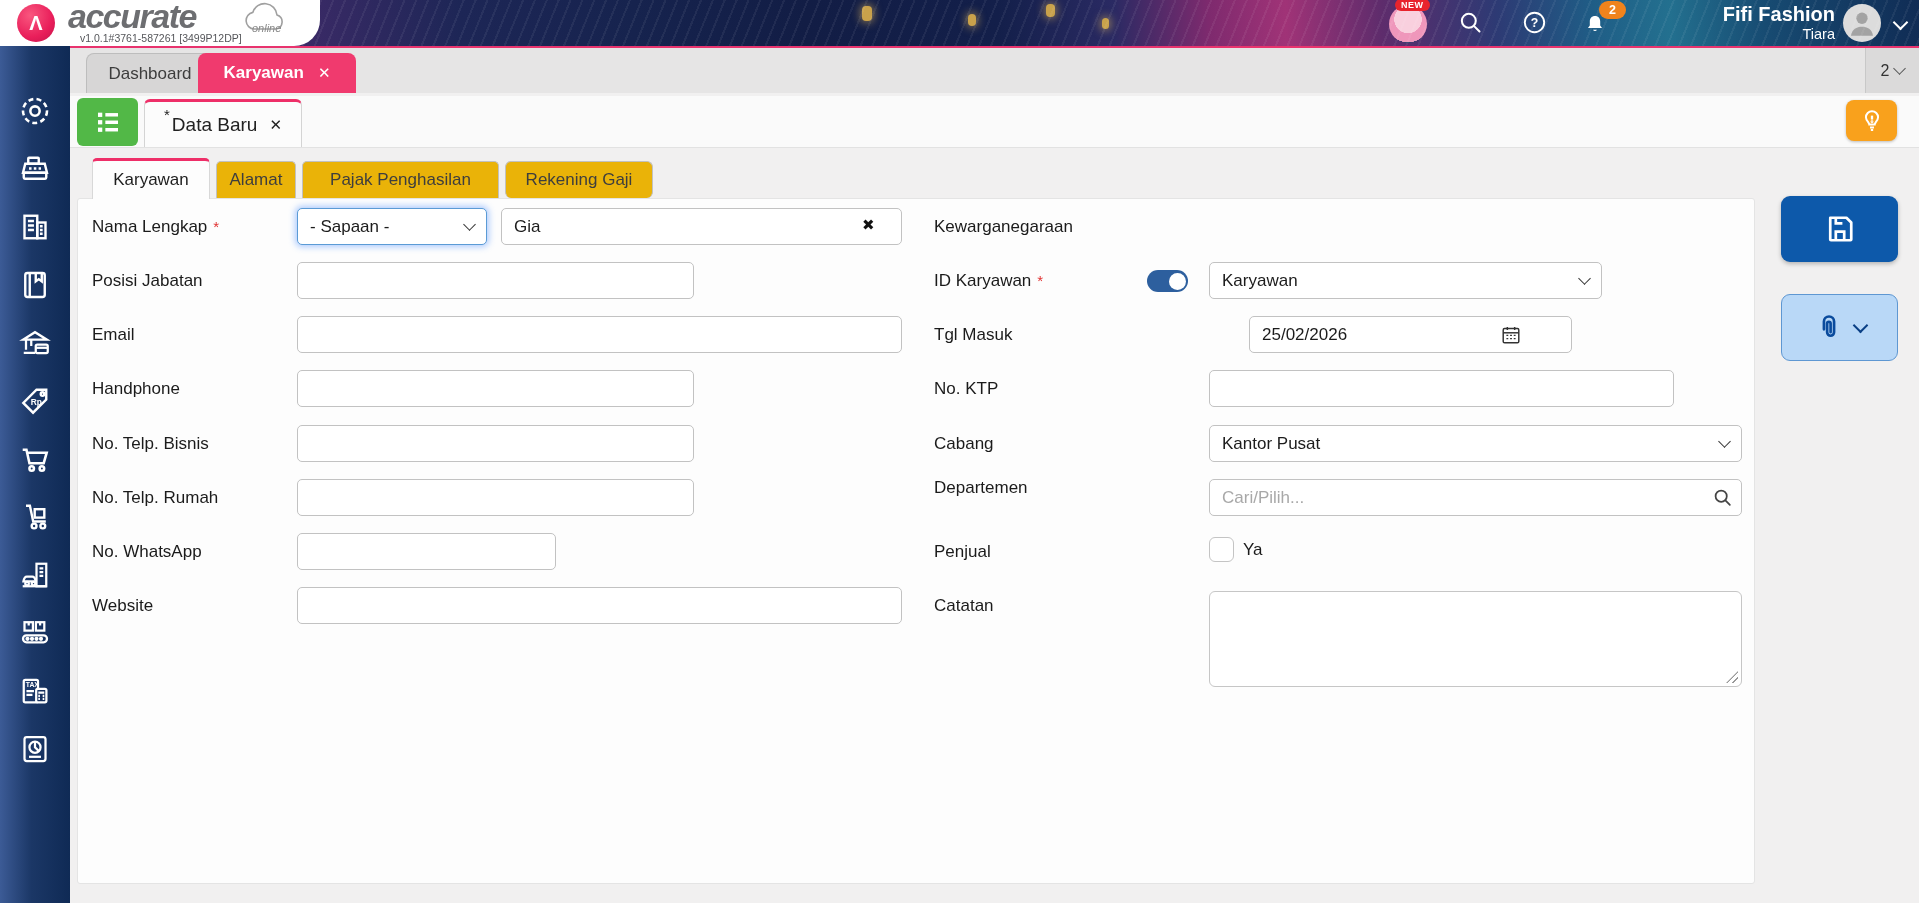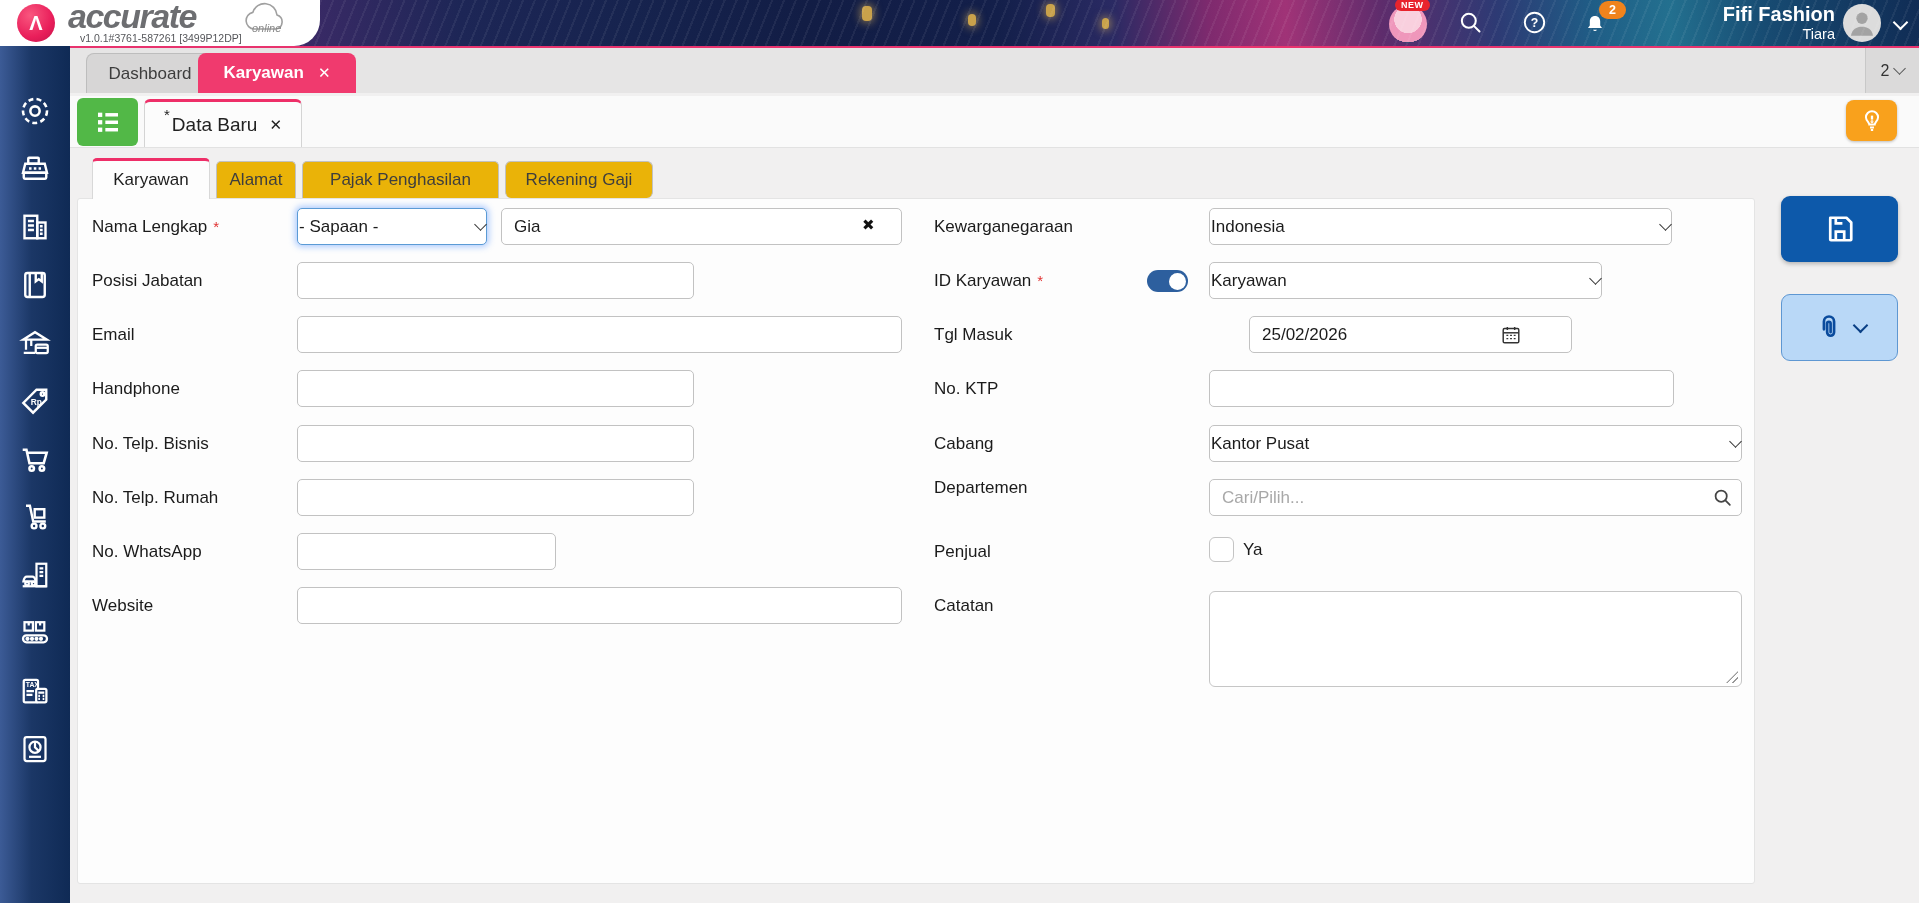--- a/index.html
+++ b/index.html
@@ -97,21 +97,21 @@
   
   #panel{position:absolute;left:77px;top:198px;width:1678px;height:686px;background:#fdfdfd;
     border:1px solid #e4e4e4;border-radius:3px;box-sizing:border-box;}
 
   .lbl{position:absolute;font-size:17px;color:#1b1b1b;line-height:37px;white-space:nowrap;}
   .req{color:#e03131;margin-left:6px;font-size:15px;}
   .inp{position:absolute;height:37px;background:#fff;border:1px solid #c2c2c2;border-radius:5px;
     font-size:17px;color:#1c1c1c;padding:0 12px;box-sizing:border-box;font-family:inherit;outline:none;}
   input.inp::placeholder{color:#a8a8a8;}
   .sel{position:absolute;height:37px;background:#fff;border:1px solid #c2c2c2;border-radius:5px;
-    display:flex;align-items:center;justify-content:space-between;padding:0 1px;font-size:17px;
+    display:flex;align-items:center;justify-content:space-between;padding:0 12px;font-size:17px;
     color:#1c1c1c;box-sizing:border-box;cursor:pointer;}
   .chev-s{width:8px;height:8px;border-right:1.8px solid #333;border-bottom:1.8px solid #333;
     transform:rotate(45deg);margin-top:-4px;flex:none;}
   .focused{border:1.5px solid #5b9bd5;box-shadow:0 0 6px 2px rgba(77,144,254,.45);}
   .field-ic{position:absolute;pointer-events:auto;}
   #clear-nama{position:absolute;left:862px;top:216px;font-size:15px;font-weight:bold;color:#111;cursor:pointer;}
   #toggle-id{position:absolute;left:1147px;top:270px;width:41px;height:22px;background:#2d5f9e;
     border-radius:12px;cursor:pointer;}
   #toggle-id .knob{position:absolute;right:2.5px;top:2.5px;width:17px;height:17px;background:#fff;border-radius:50%;}
   #chk-penjual{position:absolute;left:1209px;top:537px;width:25px;height:25px;background:#fff;
@@ -346,24 +346,20 @@
   <div class="lbl" style="left:92px;top:479px;">No. Telp. Rumah</div>
   <input class="inp" style="left: 297px; top: 479px; width: 397px;">
 
   <div class="lbl" style="left:92px;top:533px;">No. WhatsApp</div>
   <input class="inp" style="left: 297px; top: 533px; width: 259px;">
 
   <div class="lbl" style="left:92px;top:587px;">Website</div>
   <input class="inp" style="left: 297px; top: 587px; width: 605px;">
 
   <div class="lbl" style="left:934px;top:208px;">Kewarganegaraan</div>
-  <div class="sel" style="left:1209px;top:208px;width:463px;">
-    <span>Indonesia</span>
-    <span class="chev-s"></span>
-  </div>
 
   <div class="lbl" style="left:934px;top:262px;">
     <span>ID Karyawan</span><span class="req">*</span>
   </div>
   <div id="toggle-id">
       <div class="knob"></div>
     </div>
   <div class="sel" style="left:1209px;top:262px;width:393px;">
     <span>Karyawan</span>
     <span class="chev-s"></span>

